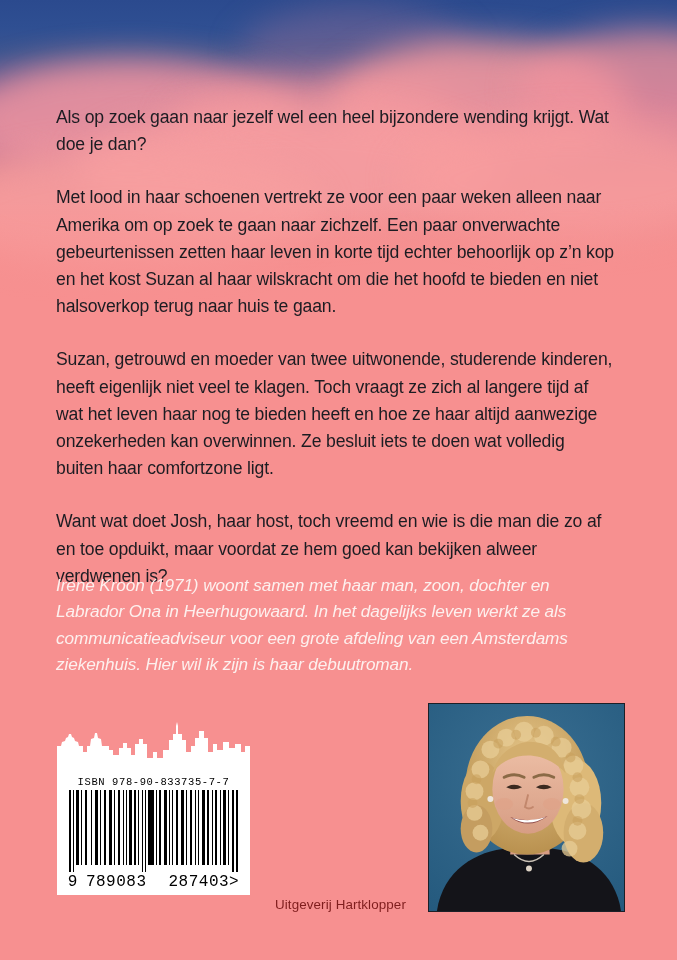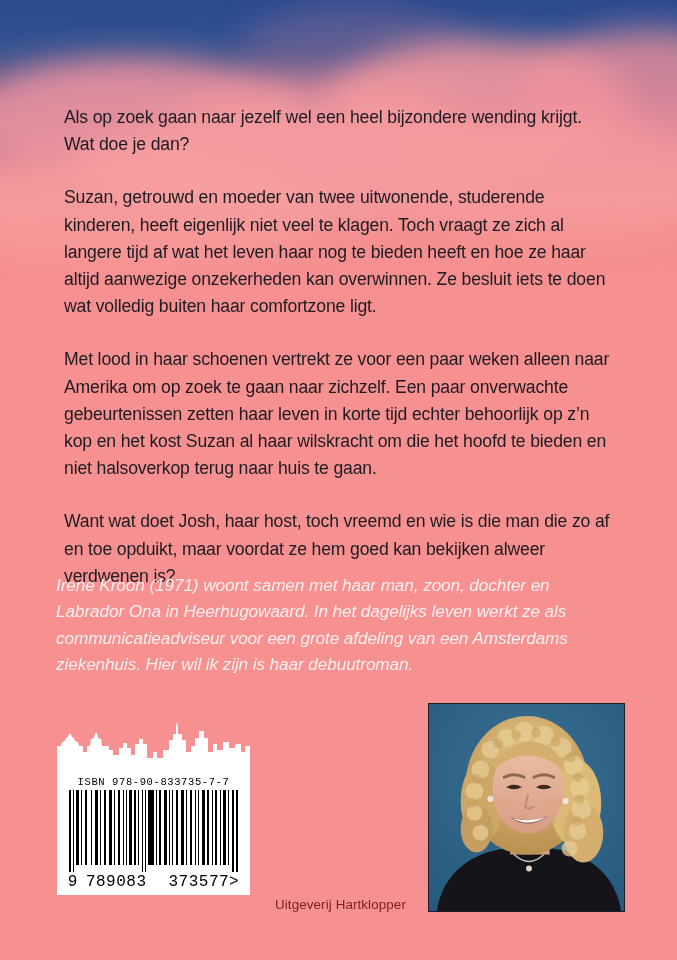--- a/index.html
+++ b/index.html
@@ -104,21 +104,21 @@
     position: absolute;
     left: 56px;
     top: 104px;
     width: 560px;
     color: #1c1c22;
     font-size: 17.6px;
     line-height: 27.2px;
     letter-spacing: -0.15px;
   }
   .copy p {
-    margin: 0 0 26px 8px;
+    margin: 0 0 26px 0;
   }
   .copy p:last-child { margin-bottom: 0; }
 
   .bio {
     position: absolute;
     left: 56px;
     top: 572px;
     width: 560px;
     color: #fdf0ee;
     font-size: 17.2px;
@@ -215,22 +215,22 @@
   <div class="cloud cloud-b"></div>
   <div class="cloud cloud-c"></div>
   <div class="cloud cloud-d"></div>
   <div class="cloud cloud-e"></div>
   <div class="cloud cloud-f"></div>
   <div class="cloud cloud-g"></div>
   <div class="sky-blend"></div>
 
   <div class="copy">
     <p>Als op zoek gaan naar jezelf wel een heel bijzondere wending krijgt. Wat doe je dan?</p>
+    <p>Met lood in haar schoenen vertrekt ze voor een paar weken alleen naar Amerika om op zoek te gaan naar zichzelf. Een paar onverwachte gebeurtenissen zetten haar leven in korte tijd echter behoorlijk op z’n kop en het kost Suzan al haar wilskracht om die het hoofd te bieden en niet halsoverkop terug naar huis te gaan.</p>
     <p>Suzan, getrouwd en moeder van twee uitwonende, studerende kinderen, heeft eigenlijk niet veel te klagen. Toch vraagt ze zich al langere tijd af wat het leven haar nog te bieden heeft en hoe ze haar altijd aanwezige onzekerheden kan overwinnen. Ze besluit iets te doen wat volledig buiten haar comfortzone ligt.</p>
-    <p>Met lood in haar schoenen vertrekt ze voor een paar weken alleen naar Amerika om op zoek te gaan naar zichzelf. Een paar onverwachte gebeurtenissen zetten haar leven in korte tijd echter behoorlijk op z’n kop en het kost Suzan al haar wilskracht om die het hoofd te bieden en niet halsoverkop terug naar huis te gaan.</p>
     <p>Want wat doet Josh, haar host, toch vreemd en wie is die man die zo af en toe opduikt, maar voordat ze hem goed kan bekijken alweer verdwenen is?</p>
   </div>
 
   <div class="bio">
     <p>Irene Kroon (1971) woont samen met haar man, zoon, dochter en Labrador Ona in Heerhugowaard. In het dagelijks leven werkt ze als communicatieadviseur voor een grote afdeling van een Amsterdams ziekenhuis. Hier wil ik zijn is haar debuutroman.</p>
   </div>
 
   <div class="barcode-block">
     <svg class="skyline" viewBox="0 0 193 48" preserveAspectRatio="none">
       <path fill="#ffffff" d="
@@ -288,21 +288,21 @@
           <rect x="153" y="0" width="1" height="75"></rect>
           <rect x="156" y="0" width="3" height="75"></rect>
           <rect x="161" y="0" width="1" height="75"></rect>
           <rect x="165" y="0" width="2" height="82"></rect>
           <rect x="169" y="0" width="2" height="82"></rect>
         </g>
       </svg>
       <div class="barcode-digits">
         <span class="digit-lead">9</span>
         <span class="digit-main">789083</span>
-        <span class="digit-tail">373577</span>
+        <span class="digit-tail">287403</span>
         <span class="digit-end">&gt;</span>
       </div>
     </div>
   </div>
 
   <div class="publisher">Uitgeverij Hartklopper</div>
 
   <div class="author-photo">
     <svg class="photo-svg" viewBox="0 0 197 209" preserveAspectRatio="none">
       <defs>

